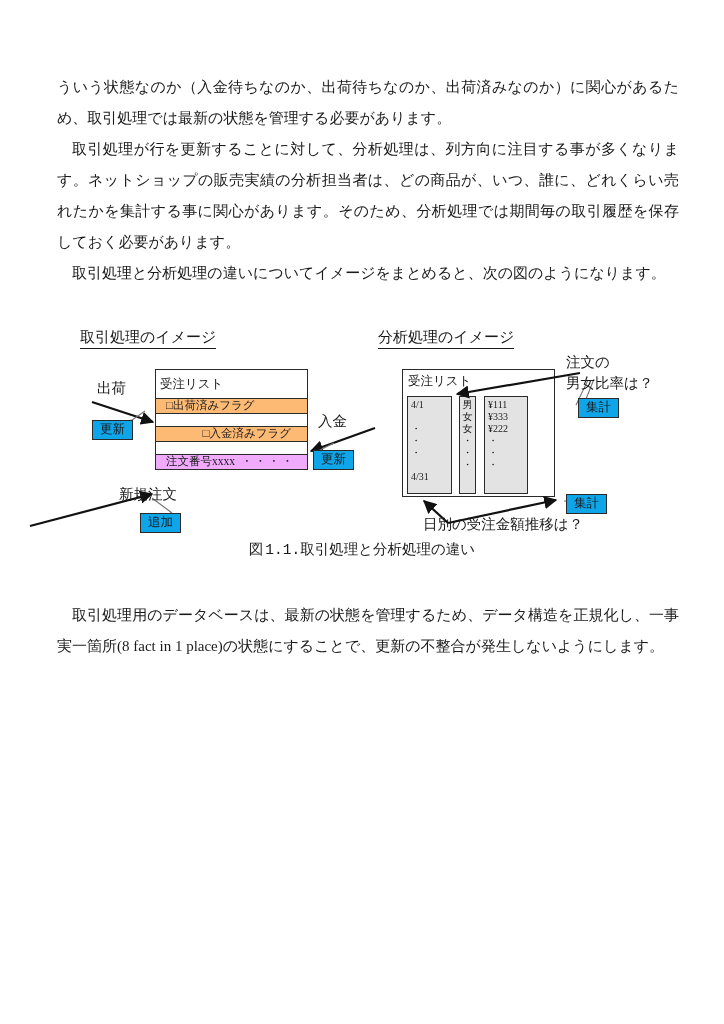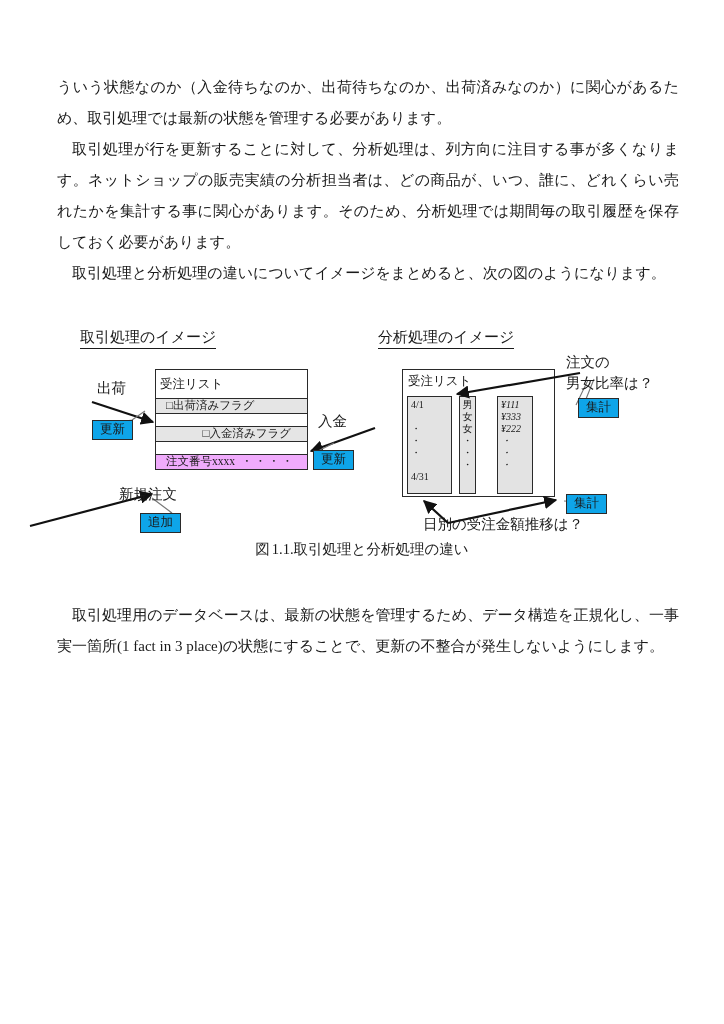--- a/index.html
+++ b/index.html
@@ -61,21 +61,21 @@
     height: 265px;
   }
   .fig-caption {
     position: absolute;
     left: 0;
     top: 540px;
     width: 724px;
     text-align: center;
     font-size: 14.5px;
   }
-  .fig-caption .num { margin: 0 0 0 2px; }
+  .fig-caption .num { margin: 0 0 0 2px; font-family: Liberation Mono, monospace; }
 
   
   .panel-title {
     position: absolute;
     font-size: 15px;
     border-bottom: 1px solid #1a1a1a;
     padding-bottom: 1px;
     white-space: nowrap;
   }
   #panel-title-left  { left: 80px;  top: 18px; }
@@ -95,21 +95,21 @@
     box-sizing: border-box;
     font-size: 11.5px;
     line-height: 1;
     padding: 0 4px;
     display: flex;
     align-items: center;
     white-space: nowrap;
     overflow: hidden;
   }
   .oltp-row.head   { height: 28px; background: #ffffff; font-size: 12.5px; }
-  .oltp-row.band   { height: 16px; background: #e5e5e5; border-top: 1px solid #2a2a2a; border-bottom: 1px solid #2a2a2a; }
+  .oltp-row.band   { height: 16px; background: #fdba74; border-top: 1px solid #2a2a2a; border-bottom: 1px solid #2a2a2a; }
   .oltp-row.gap    { height: 12px; background: #ffffff; }
   .oltp-row.right  { justify-content: flex-end; padding-right: 16px; }
   .oltp-row.left   { justify-content: flex-start; padding-left: 10px; }
   .oltp-row.last   { height: 15px; background: #f0abfc; border-top: 1px solid #2a2a2a; }
   .dots-inline { letter-spacing: 2px; margin-left: 6px; }
 
   
   .olap-table {
     position: absolute;
     left: 402px;
@@ -134,21 +134,21 @@
     border: 1px solid #2a2a2a;
     box-sizing: border-box;
     font-size: 10px;
     line-height: 12px;
     padding: 2px 3px;
     overflow: hidden;
     white-space: nowrap;
   }
   #olap-col-date   { left: 4px;  width: 45px; }
   #olap-col-gender { left: 56px; width: 17px; text-align: center; padding-left: 0; padding-right: 0; }
-  #olap-col-amount { left: 94px; width: 36px; font-style: italic; }
+  #olap-col-amount { left: 81px; width: 44px; }
   .col-lines { display: block; }
   .col-lines span { display: block; }
   .spacer-line { display: block; height: 12px; }
 
   
   .callout {
     position: absolute;
     border: 1px solid #2a2a2a;
     background: #0ea5e9;
     font-size: 12.5px;
@@ -300,16 +300,16 @@
 
     <div class="flabel" id="label-daily-q">日別の受注金額推移は？</div>
     <div class="callout" id="callout-agg-bottom">集計</div>
   </div>
 
   <div class="fig-caption">
     <span>図</span><span class="num">1.1.</span><span>取引処理と分析処理の違い</span>
   </div>
 
   <div class="body-block" id="para-block-2">
-    <p class="para indent">取引処理用のデータベースは、最新の状態を管理するため、データ構造を正規化し、一事実一箇所(1 fact in 3 place)の状態にすることで、更新の不整合が発生しないようにします。</p>
+    <p class="para indent">取引処理用のデータベースは、最新の状態を管理するため、データ構造を正規化し、一事実一箇所(8 fact in 1 place)の状態にすることで、更新の不整合が発生しないようにします。</p>
   </div>
 
 </div>
 
 </body></html>

